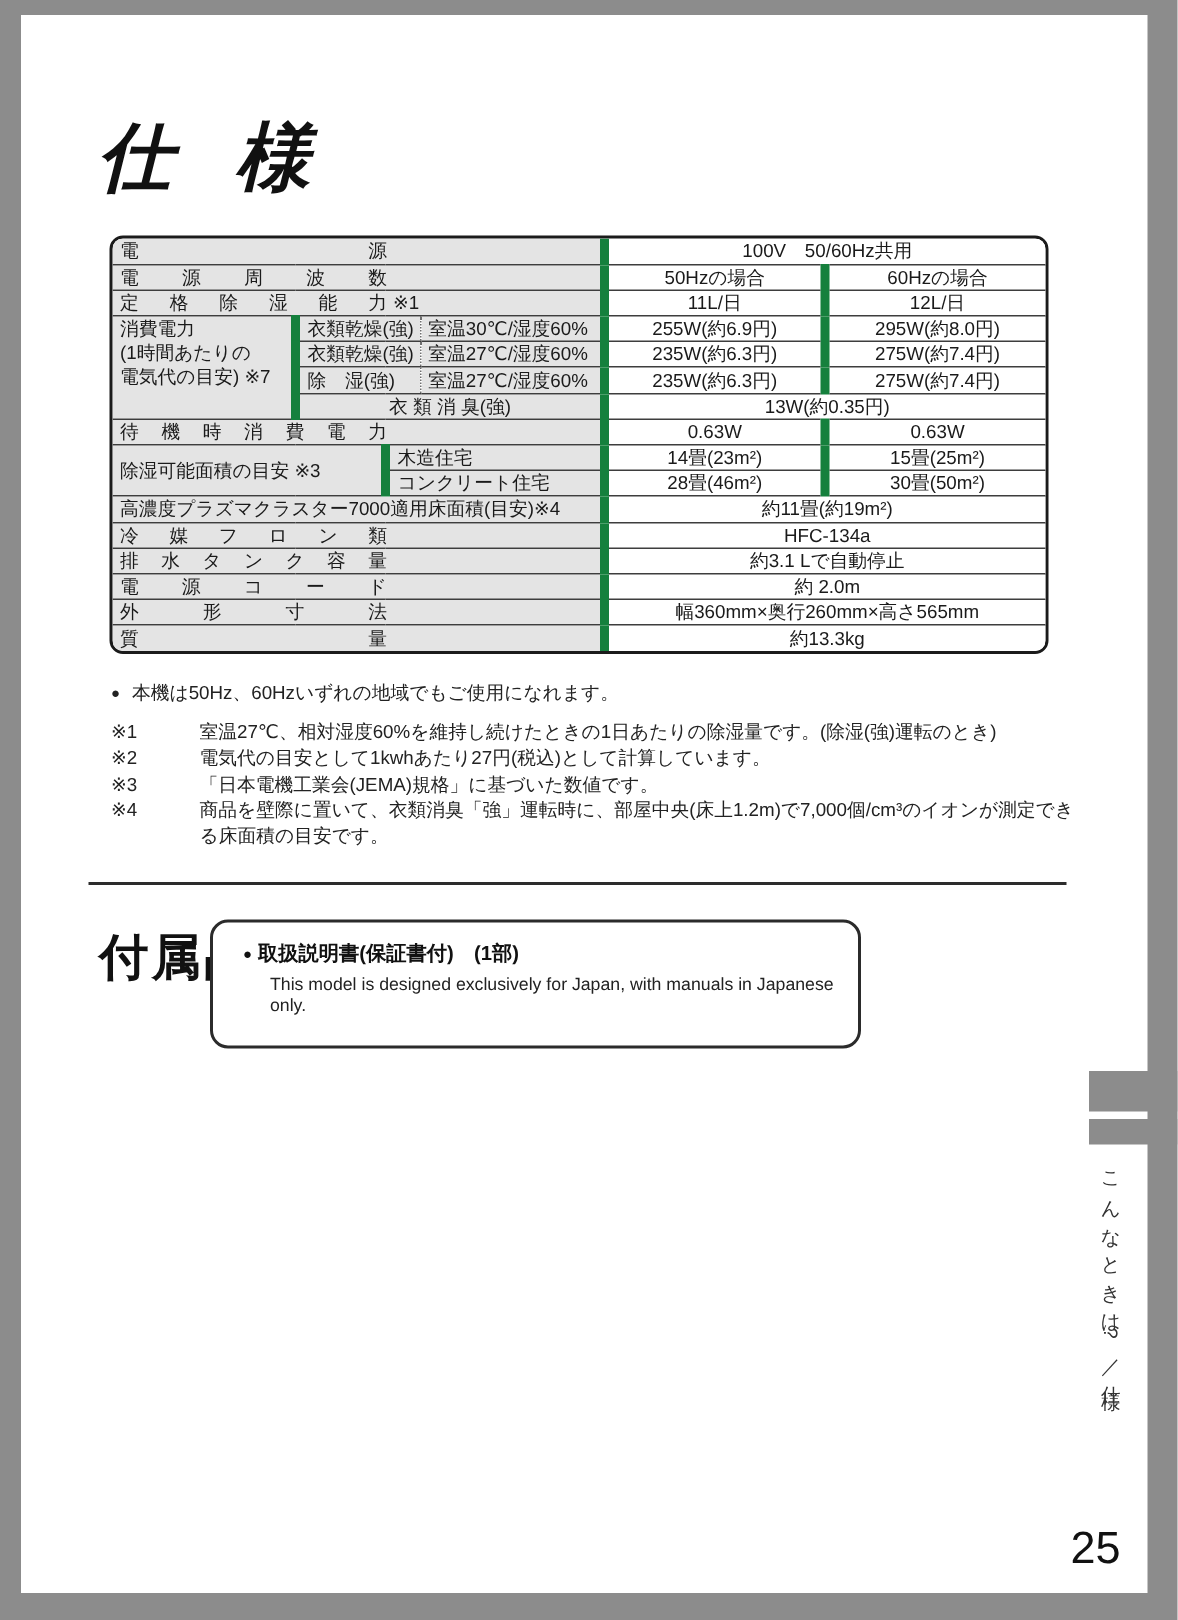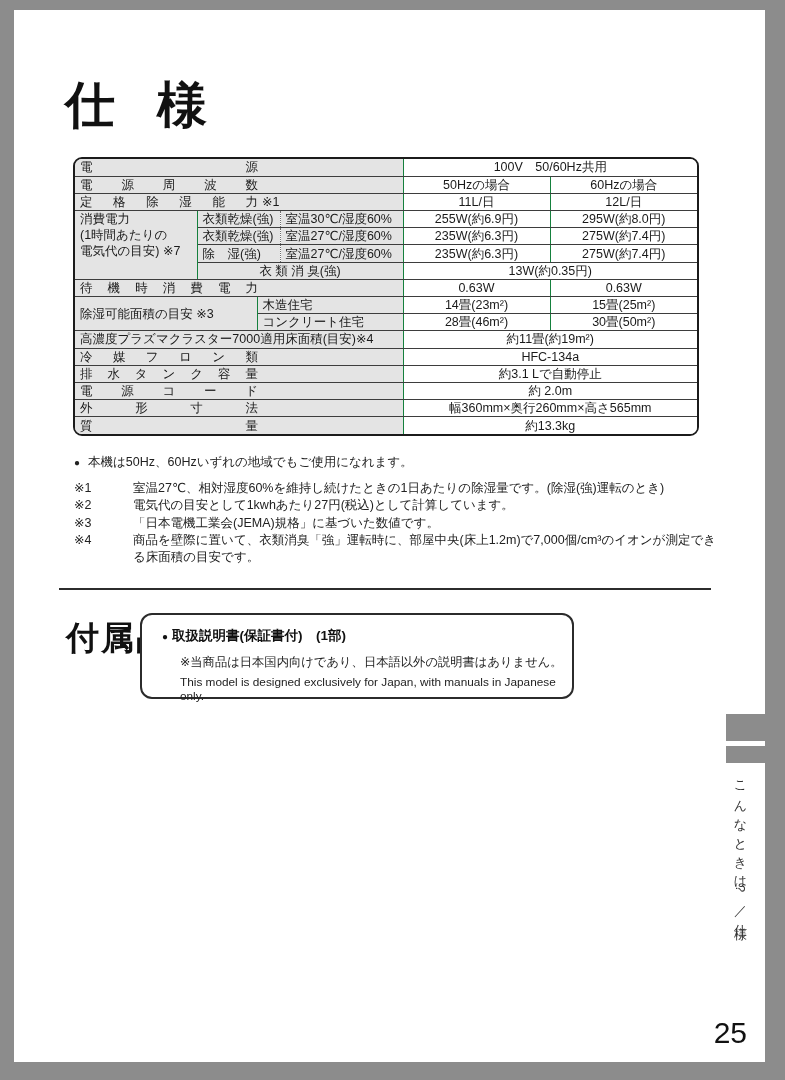--- a/index.html
+++ b/index.html
@@ -14,30 +14,31 @@
   .page {
     position:absolute; left:14px; top:10px;
     width:751px; height:1052px;
     background:#ffffff;
   }
   
   .doc-title {
     position:absolute; left:51px; top:62px;
     font-size:50px; font-weight:900; letter-spacing:14px;
     color:#111;
+    font-style:italic;
   }
   
   .tablewrap {
     position:absolute; left:59px; top:147px; width:626px;
     border:2px solid #1b1b1b; border-radius:9px; overflow:hidden;
     background:#fff;
   }
   table.spec { border-collapse:collapse; table-layout:fixed; width:622px; }
   table.spec td {
-    border-right:1px solid #15803d; border-bottom:1px solid #3d3d3d;
+    border-right:6px solid #15803d; border-bottom:1px solid #3d3d3d;
     height:17.2px; line-height:16px; font-size:12.5px;
     padding:0 5px; overflow:hidden; white-space:nowrap;
   }
   table.spec tr td:last-child { border-right:none; }
   table.spec tr:last-child td { border-bottom:none; }
   td.lbl { background:#e4e4e4; text-align:left; }
   td.val { background:#ffffff; text-align:center; }
   td.ctr { text-align:center; }
   td.dot { border-right:1px dotted #6e6e6e !important; }
   td.grouplbl { vertical-align:top; padding-top:2px; line-height:17px; }
@@ -221,21 +222,20 @@
 
   <div class="divider"></div>
 
   <h2 class="acc-heading">付属品</h2>
 
   <div class="acc-box">
     <div class="acc-item">
       <span class="acc-bullet">●</span>
       <span>取扱説明書(保証書付)　(1部)</span>
     </div>
-    <div class="acc-note-jp">※当商品は日本国内向けであり、日本語以外の説明書はありません。</div>
     <div class="acc-note-en">This model is designed exclusively for Japan, with manuals in Japanese only.</div>
   </div>
 
   <div class="page-number">25</div>
 
 </div>
 
 <div class="edge-tab tab-upper"></div>
 <div class="edge-tab tab-lower"></div>
 <div class="vertical-label">こんなときは?／仕様</div>

